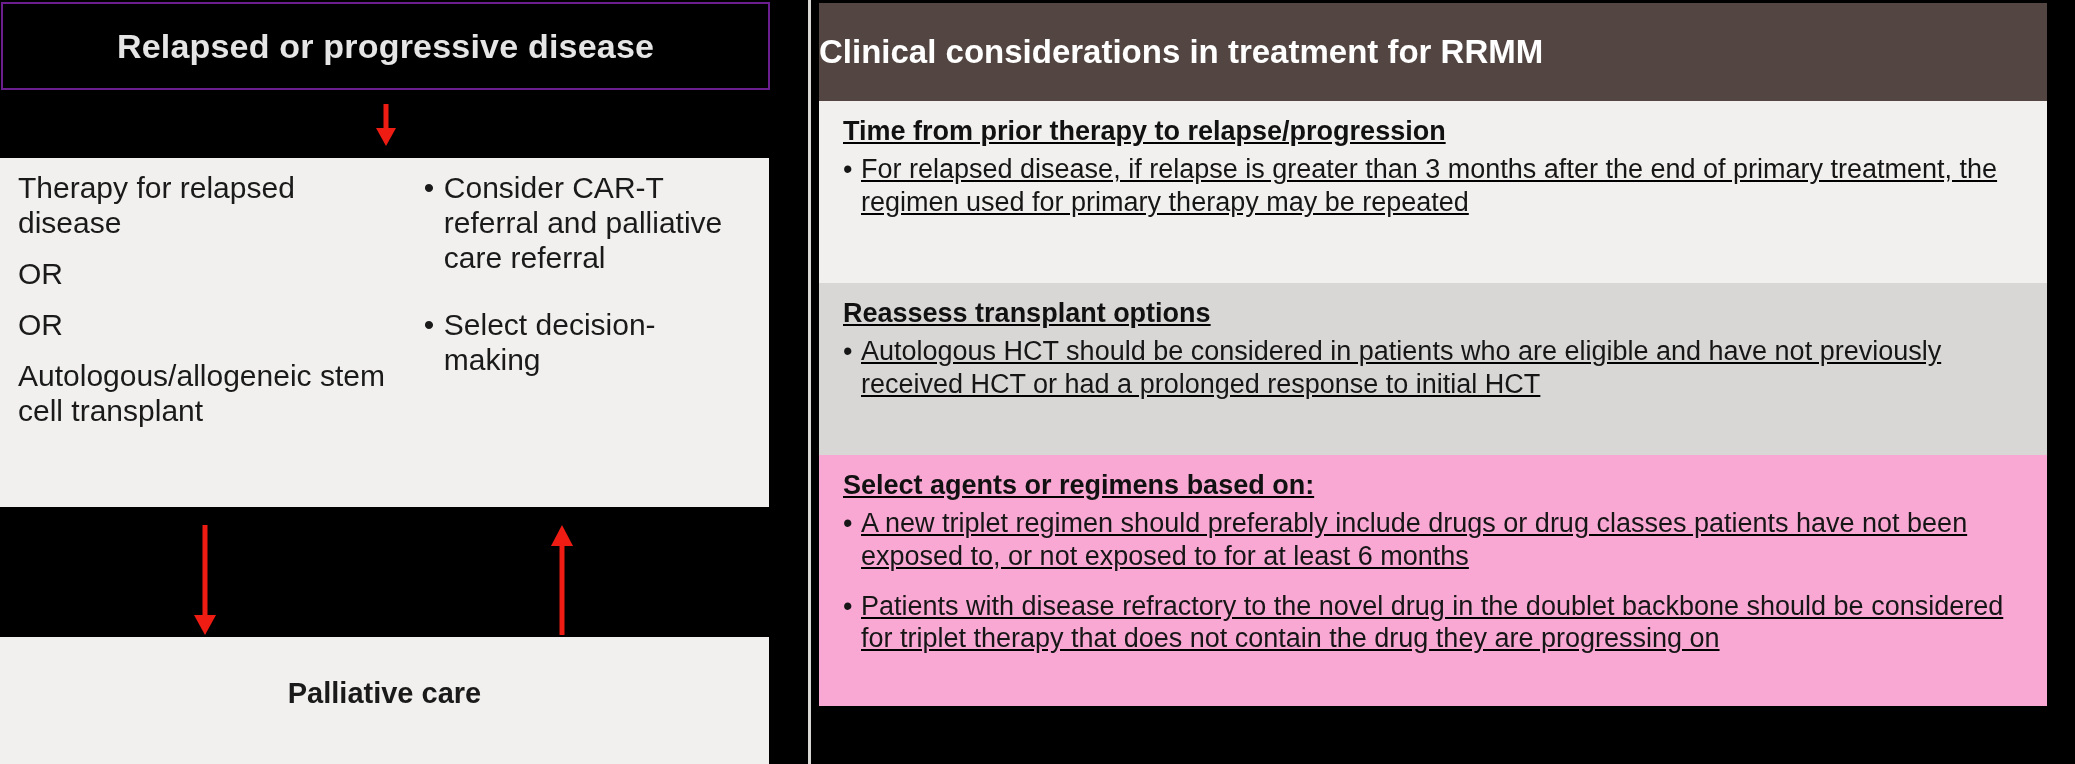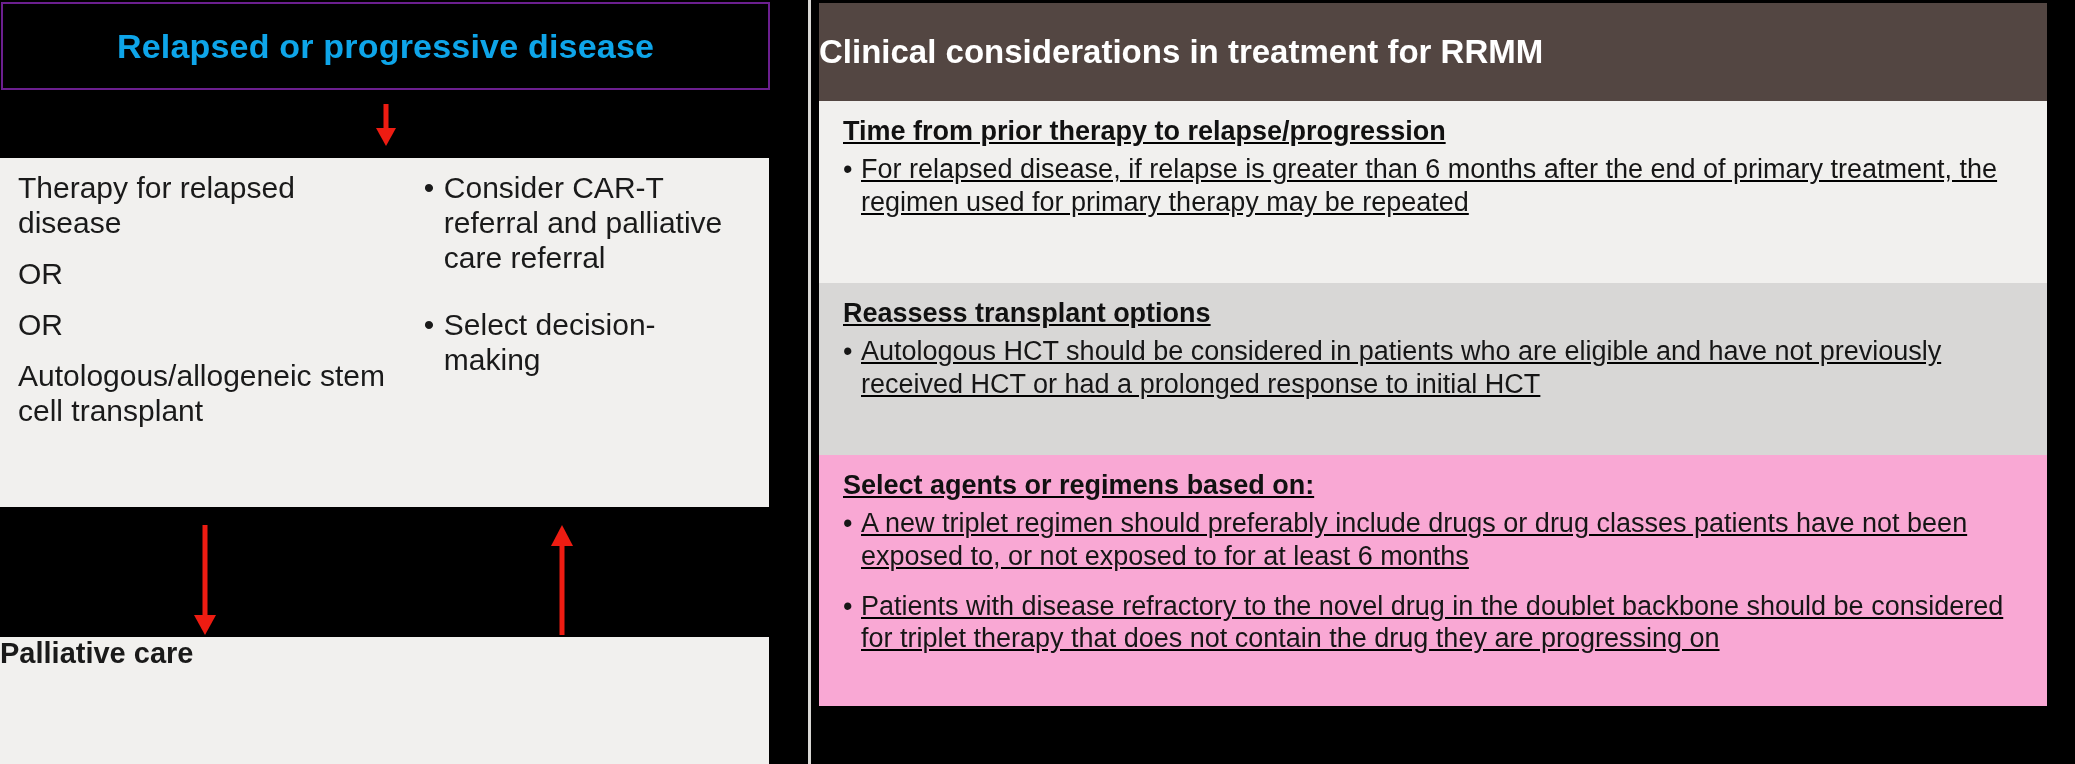--- a/index.html
+++ b/index.html
@@ -36,21 +36,21 @@
     width: 769px;
     height: 88px;
     border: 2px solid #6b1f8f;
     box-sizing: border-box;
     background: #000000;
     display: flex;
     align-items: center;
     justify-content: center;
   }
   #relapse-title-box .title-text {
-    color: #0ea5e9;
+    color: #e5e5e5;
     font-size: 34px;
     font-weight: bold;
     letter-spacing: 0.2px;
   }
 
   .red-arrow {
     position: absolute;
   }
 
   #options-box {
@@ -100,21 +100,22 @@
 
   #palliative-box {
     position: absolute;
     left: 0px;
     top: 637px;
     width: 769px;
     height: 127px;
     background: #f1f0ee;
     display: flex;
     align-items: flex-start;
-    justify-content: flex-start;
+    justify-content: center;
+    padding-top: 40px;
     box-sizing: border-box;
   }
   #palliative-box .pall-text {
     color: #1a1a1a;
     font-size: 29px;
     font-weight: bold;
   }
 
   
   #panel-divider {
@@ -241,21 +242,21 @@
   <div id="right-panel">
 
     <div id="rrmm-header">
       <div class="hdr-text">Clinical considerations in treatment for RRMM</div>
     </div>
 
     <div class="consid-section" id="section-0">
       <div class="sec-heading">Time from prior therapy to relapse/progression</div>
       <div class="sec-bullet">
         <span class="bdot">•</span>
-        <span>For relapsed disease, if relapse is greater than 6 months after the end of primary treatment, the regimen used for primary therapy may be repeated</span>
+        <span>For relapsed disease, if relapse is greater than 3 months after the end of primary treatment, the regimen used for primary therapy may be repeated</span>
       </div>
     </div>
 
     <div class="consid-section" id="section-1">
       <div class="sec-heading">Reassess transplant options</div>
       <div class="sec-bullet">
         <span class="bdot">•</span>
         <span>Autologous HCT should be considered in patients who are eligible and have not previously received HCT or had a prolonged response to initial HCT</span>
       </div>
     </div>

